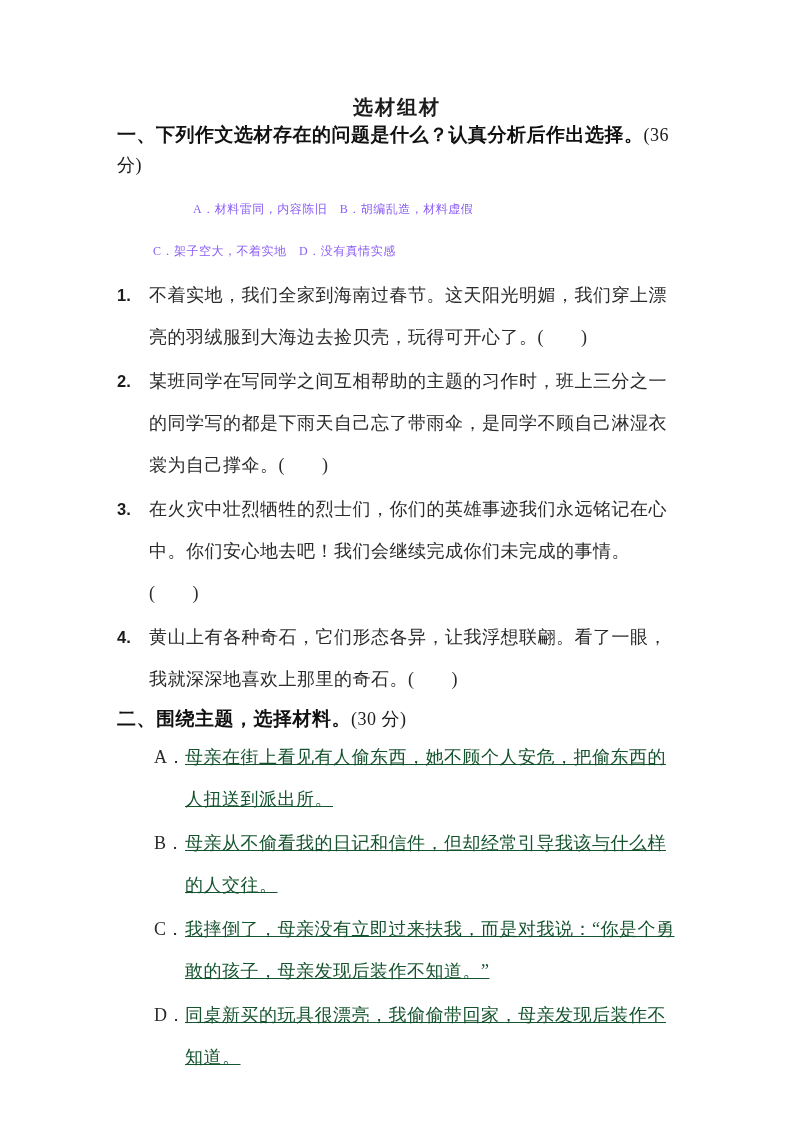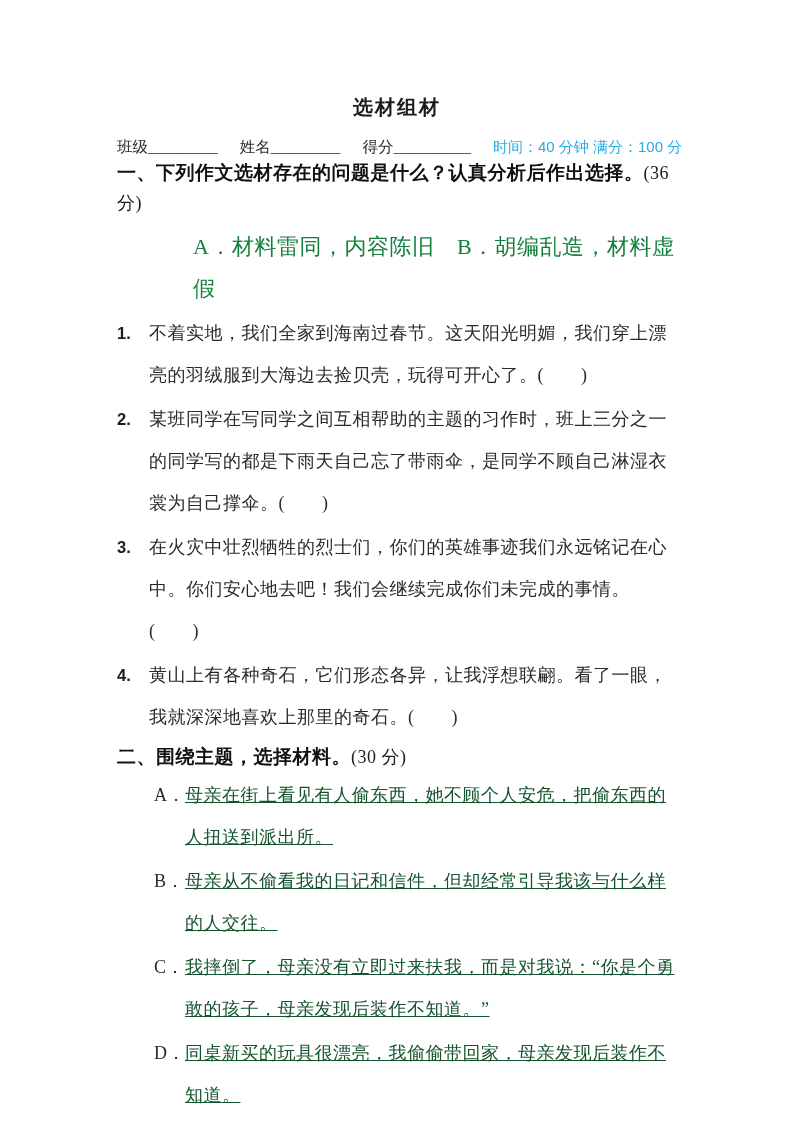--- a/index.html
+++ b/index.html
@@ -59,24 +59,24 @@
     color: #111111;
     letter-spacing: 0.5px;
   }
   .sec-heading .points {
     font-family: "Liberation Serif", "DejaVu Serif", serif;
     font-weight: normal;
     font-size: 18px;
     color: #1b1b1b;
   }
   .choice-line {
-    font-size: 22px;
+    font-size: 12px;
     line-height: 42px;
     letter-spacing: 0.5px;
-    color: #15803d;
+    color: #8b5cf6;
   }
   .choice-line-1 { margin-top: 8px; margin-left: 76px; }
   .choice-line-2 { margin-left: 36px; }
   .q-row {
     display: flex;
     align-items: flex-start;
     margin-top: 2px;
   }
   .q-num {
     flex: 0 0 32px;
@@ -116,32 +116,27 @@
   }
 </style>
 </head>
 <body>
 
 <div class="page">
   <div class="content">
 
     <div class="title">选材组材</div>
 
-    <div class="info-row">
-      <span class="info-item"><span>班级</span><span class="blank">_________</span></span>
-      <span class="info-item"><span>姓名</span><span class="blank">_________</span></span>
-      <span class="info-item"><span>得分</span><span class="blank">__________</span></span>
-      <span class="time-info" id="time-info" style="color: rgb(41, 171, 226);">时间：40 分钟 满分：100 分</span>
-    </div>
 
     <div class="sec-heading">
       <span>一、下列作文选材存在的问题是什么？认真分析后作出选择。</span><span class="points">(36 分)</span>
     </div>
 
     <div class="choice-line choice-line-1">A．材料雷同，内容陈旧　B．胡编乱造，材料虚假</div>
+    <div class="choice-line choice-line-2">C．架子空大，不着实地　D．没有真情实感</div>
 
     <div class="q-row">
       <span class="q-num">1.</span>
       <span class="q-text">不着实地，我们全家到海南过春节。这天阳光明媚，我们穿上漂亮的羽绒服到大海边去捡贝壳，玩得可开心了。(　　)</span>
     </div>
     <div class="q-row">
       <span class="q-num">2.</span>
       <span class="q-text">某班同学在写同学之间互相帮助的主题的习作时，班上三分之一的同学写的都是下雨天自己忘了带雨伞，是同学不顾自己淋湿衣裳为自己撑伞。(　　)</span>
     </div>
     <div class="q-row">

